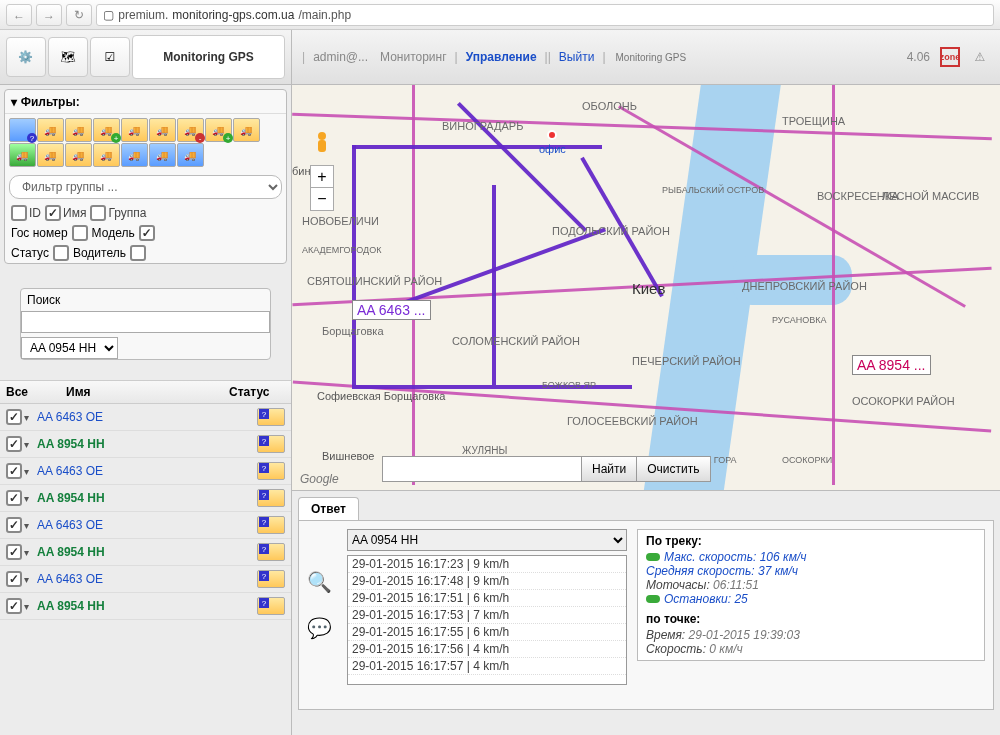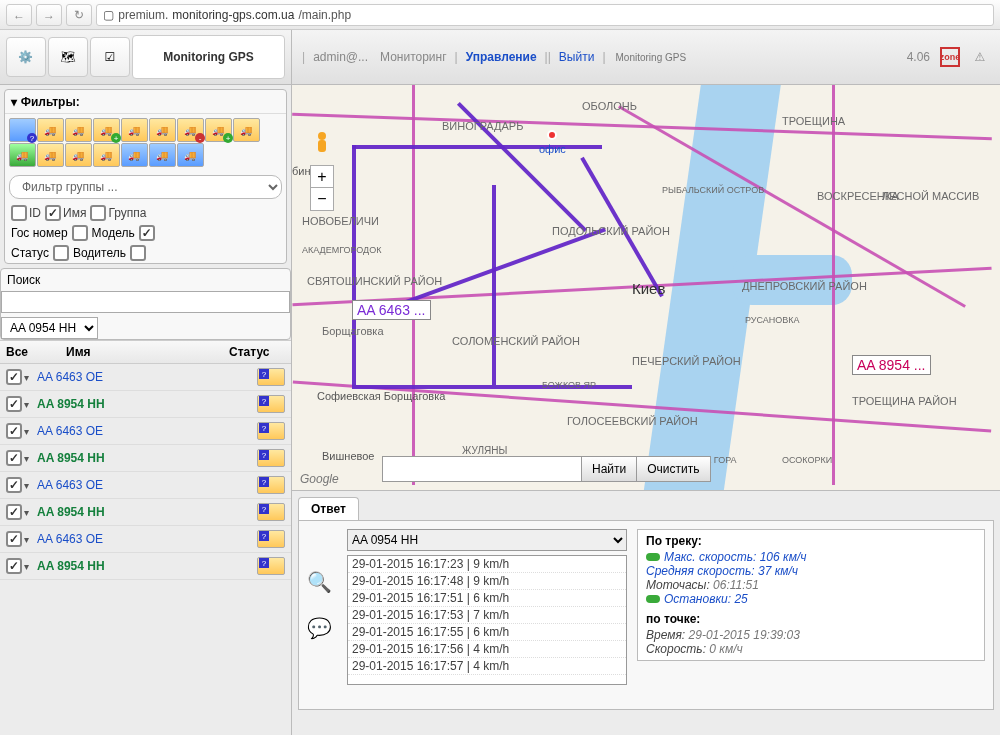--- a/index.html
+++ b/index.html
@@ -41,21 +41,21 @@
 .badge.plus { background: #3a3; } .badge.minus { background: #c33; } .badge.q { background: #33c; }
 
 .group-filter { margin: 4px; width: calc(100% - 8px); height: 24px; border: 1px solid #bbb; border-radius: 10px; background: #fff; padding: 0 8px; color: #666; }
 
 .check-row { display: flex; flex-wrap: wrap; padding: 2px 6px; gap: 4px; align-items: center; }
 .check-row label { display: flex; align-items: center; gap: 2px; color: #444; font-size: 12px; }
 .chk { width: 16px; height: 16px; border: 2px solid #888; border-radius: 3px; background: #fff; display: inline-flex; align-items: center; justify-content: center; }
 .chk.checked::after { content: "✓"; color: #333; font-weight: bold; font-size: 12px; }
 
 
-.search-box { margin: 0; }
+.search-box { margin: 20px; }
 .search-input { width: 100%; height: 22px; border: 1px solid #aaa; padding: 0 4px; }
 .search-select { margin-top: 4px; height: 22px; border: 1px solid #aaa; padding: 0 4px; background: #fff; }
 
 
 .table-header { display: flex; padding: 4px 6px; border-top: 1px solid #ccc; border-bottom: 1px solid #ccc; background: linear-gradient(#f8f8f8,#e8e8e8); font-weight: bold; }
 .col-all { width: 60px; } .col-name { flex: 1; } .col-status { width: 56px; }
 .vehicle-list { flex: 1; overflow-y: auto; }
 .vehicle-row { display: flex; align-items: center; padding: 4px 6px; border-bottom: 1px solid #ddd; }
 .vehicle-row .plate { flex: 1; color: #1a4ec8; margin-left: 8px; }
 .vehicle-row .plate.red { color: #15803d; font-weight: bold; }
@@ -298,22 +298,22 @@
         <div class="map-label" style="top:140px;left:260px">ПОДОЛЬСКИЙ РАЙОН</div>
         <div class="map-label" style="top:100px;left:370px;font-size:9px">РЫБАЛЬСКИЙ ОСТРОВ</div>
         <div class="map-label" style="top:190px;left:15px">СВЯТОШИНСКИЙ РАЙОН</div>
         <div class="map-label" style="top:130px;left:10px">НОВОБЕЛИЧИ</div>
         <div class="map-label" style="top:160px;left:10px;font-size:9px">АКАДЕМГОРОДОК</div>
         <div class="map-label" style="top:250px;left:160px">СОЛОМЕНСКИЙ РАЙОН</div>
         <div class="map-label" style="top:305px;left:25px;color:#555">Софиевская Борщаговка</div>
         <div class="map-label" style="top:240px;left:30px">Борщаговка</div>
         <div class="map-label" style="top:270px;left:340px">ПЕЧЕРСКИЙ РАЙОН</div>
         <div class="map-label" style="top:195px;left:450px">ДНЕПРОВСКИЙ РАЙОН</div>
-        <div class="map-label" style="top:230px;left:453px;font-size:9px">РУСАНОВКА</div>
-        <div class="map-label" style="top:310px;left:560px">ТРОЕЩИНА РАЙОН</div>
+        <div class="map-label" style="top:230px;left:480px;font-size:9px">РУСАНОВКА</div>
+        <div class="map-label" style="top:310px;left:560px">ОСОКОРКИ РАЙОН</div>
         <div class="map-label" style="top:330px;left:275px">ГОЛОСЕЕВСКИЙ РАЙОН</div>
         <div class="map-label" style="top:295px;left:250px;font-size:9px">БОЖКОВ ЯР</div>
         <div class="map-label" style="top:360px;left:170px;font-size:10px">ЖУЛЯНЫ</div>
         <div class="map-label" style="top:365px;left:30px;color:#555">Вишневое</div>
         <div class="map-label" style="top:370px;left:365px;font-size:9px">БАГРИНОВА ГОРА</div>
         <div class="map-label" style="top:370px;left:490px;font-size:9px">ОСОКОРКИ</div>
         <div class="map-label" style="top:80px;left:0;color:#555">бинск</div>
         <div class="map-label" style="top:58px;left:247px;color:#1a4ec8">офис</div>
         <div style="position:absolute;top:45px;left:255px;width:10px;height:10px;background:#e33;border-radius:50%;border:2px solid #fff"></div>
         <div class="vehicle-marker" style="top:215px;left:60px;color:#7a2bd6">AA 6463 ...</div>

